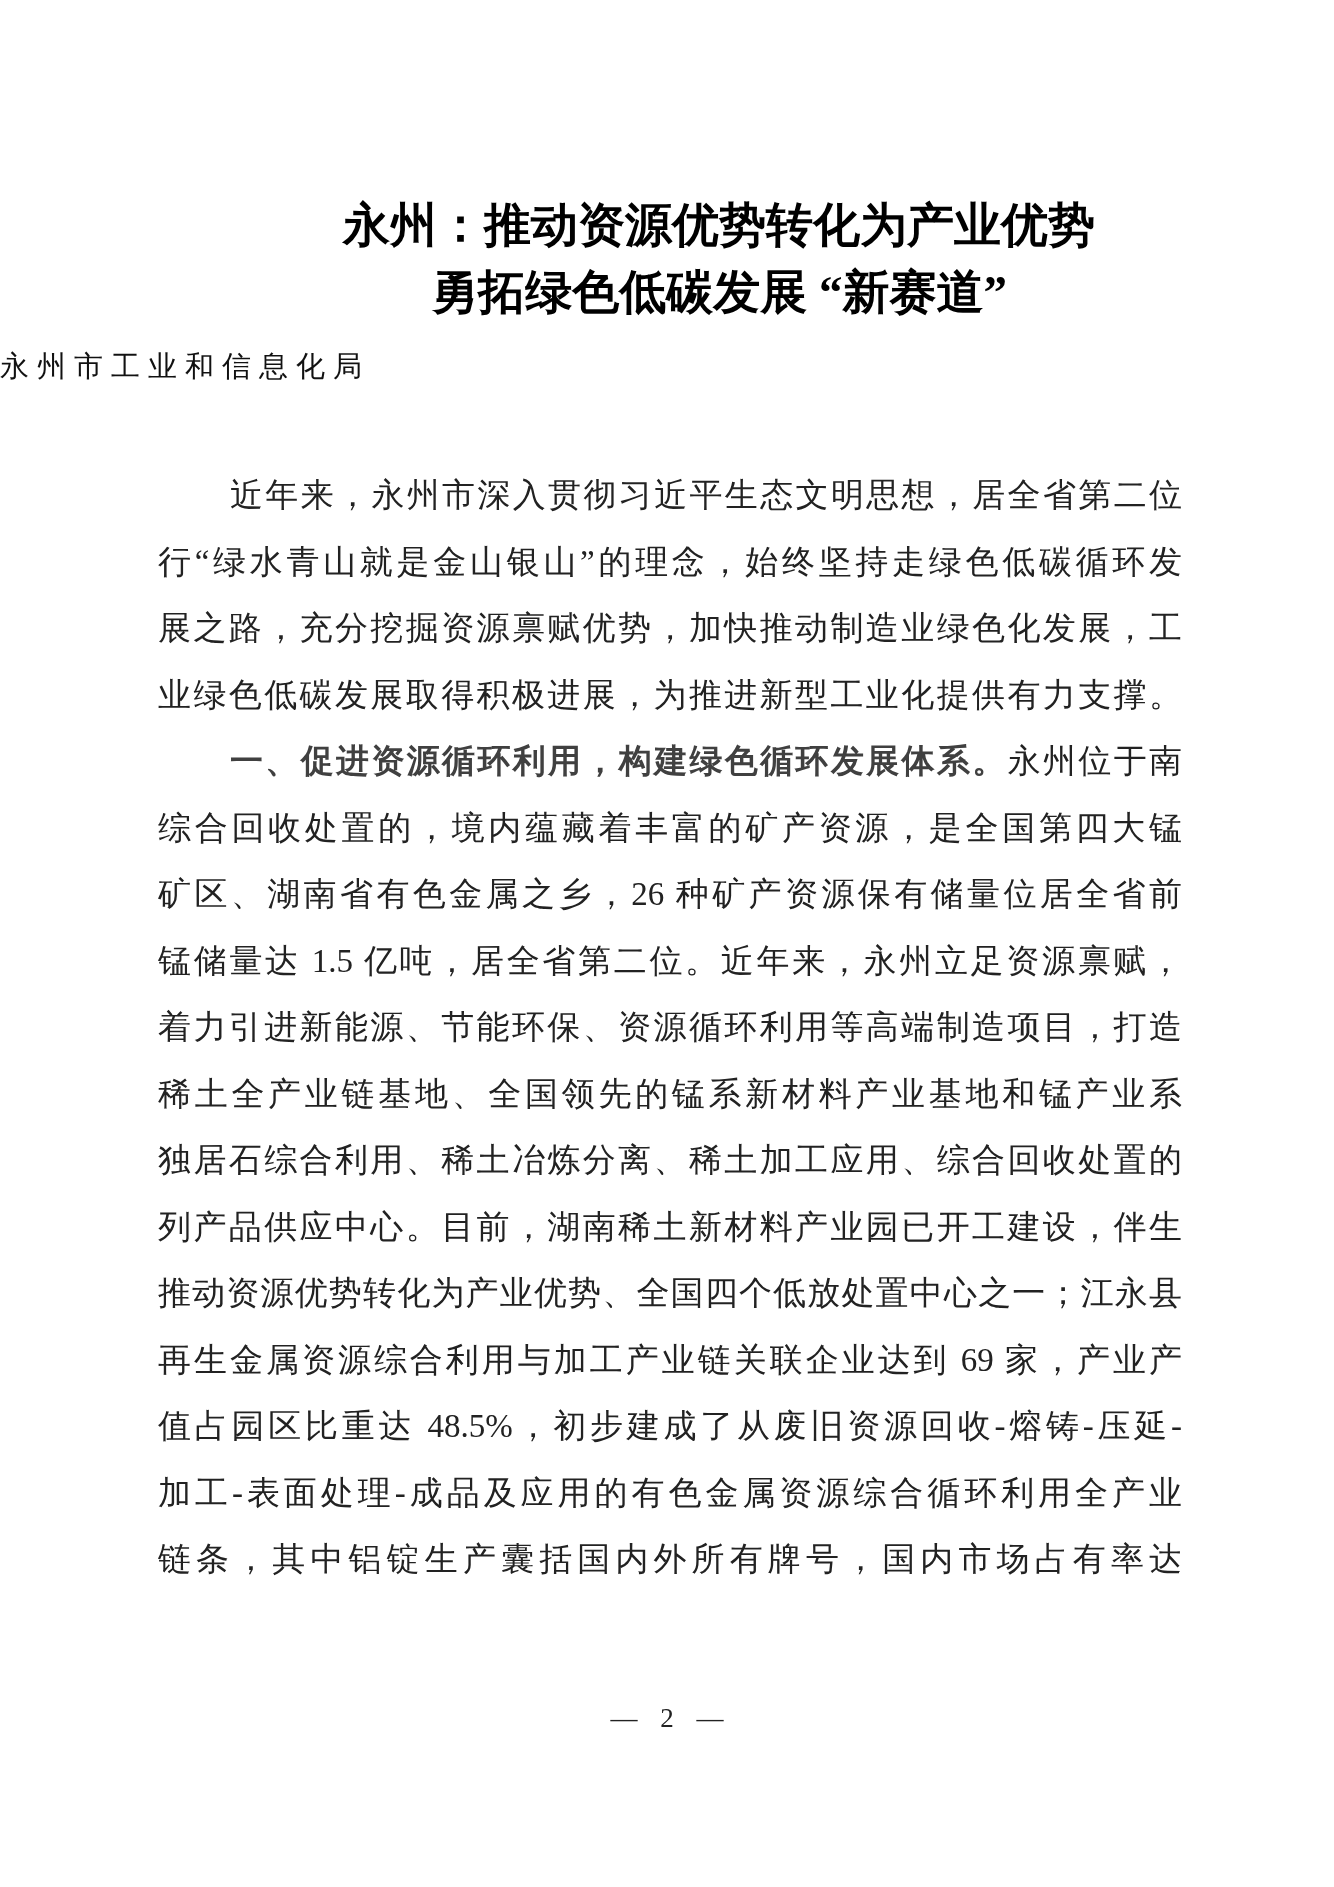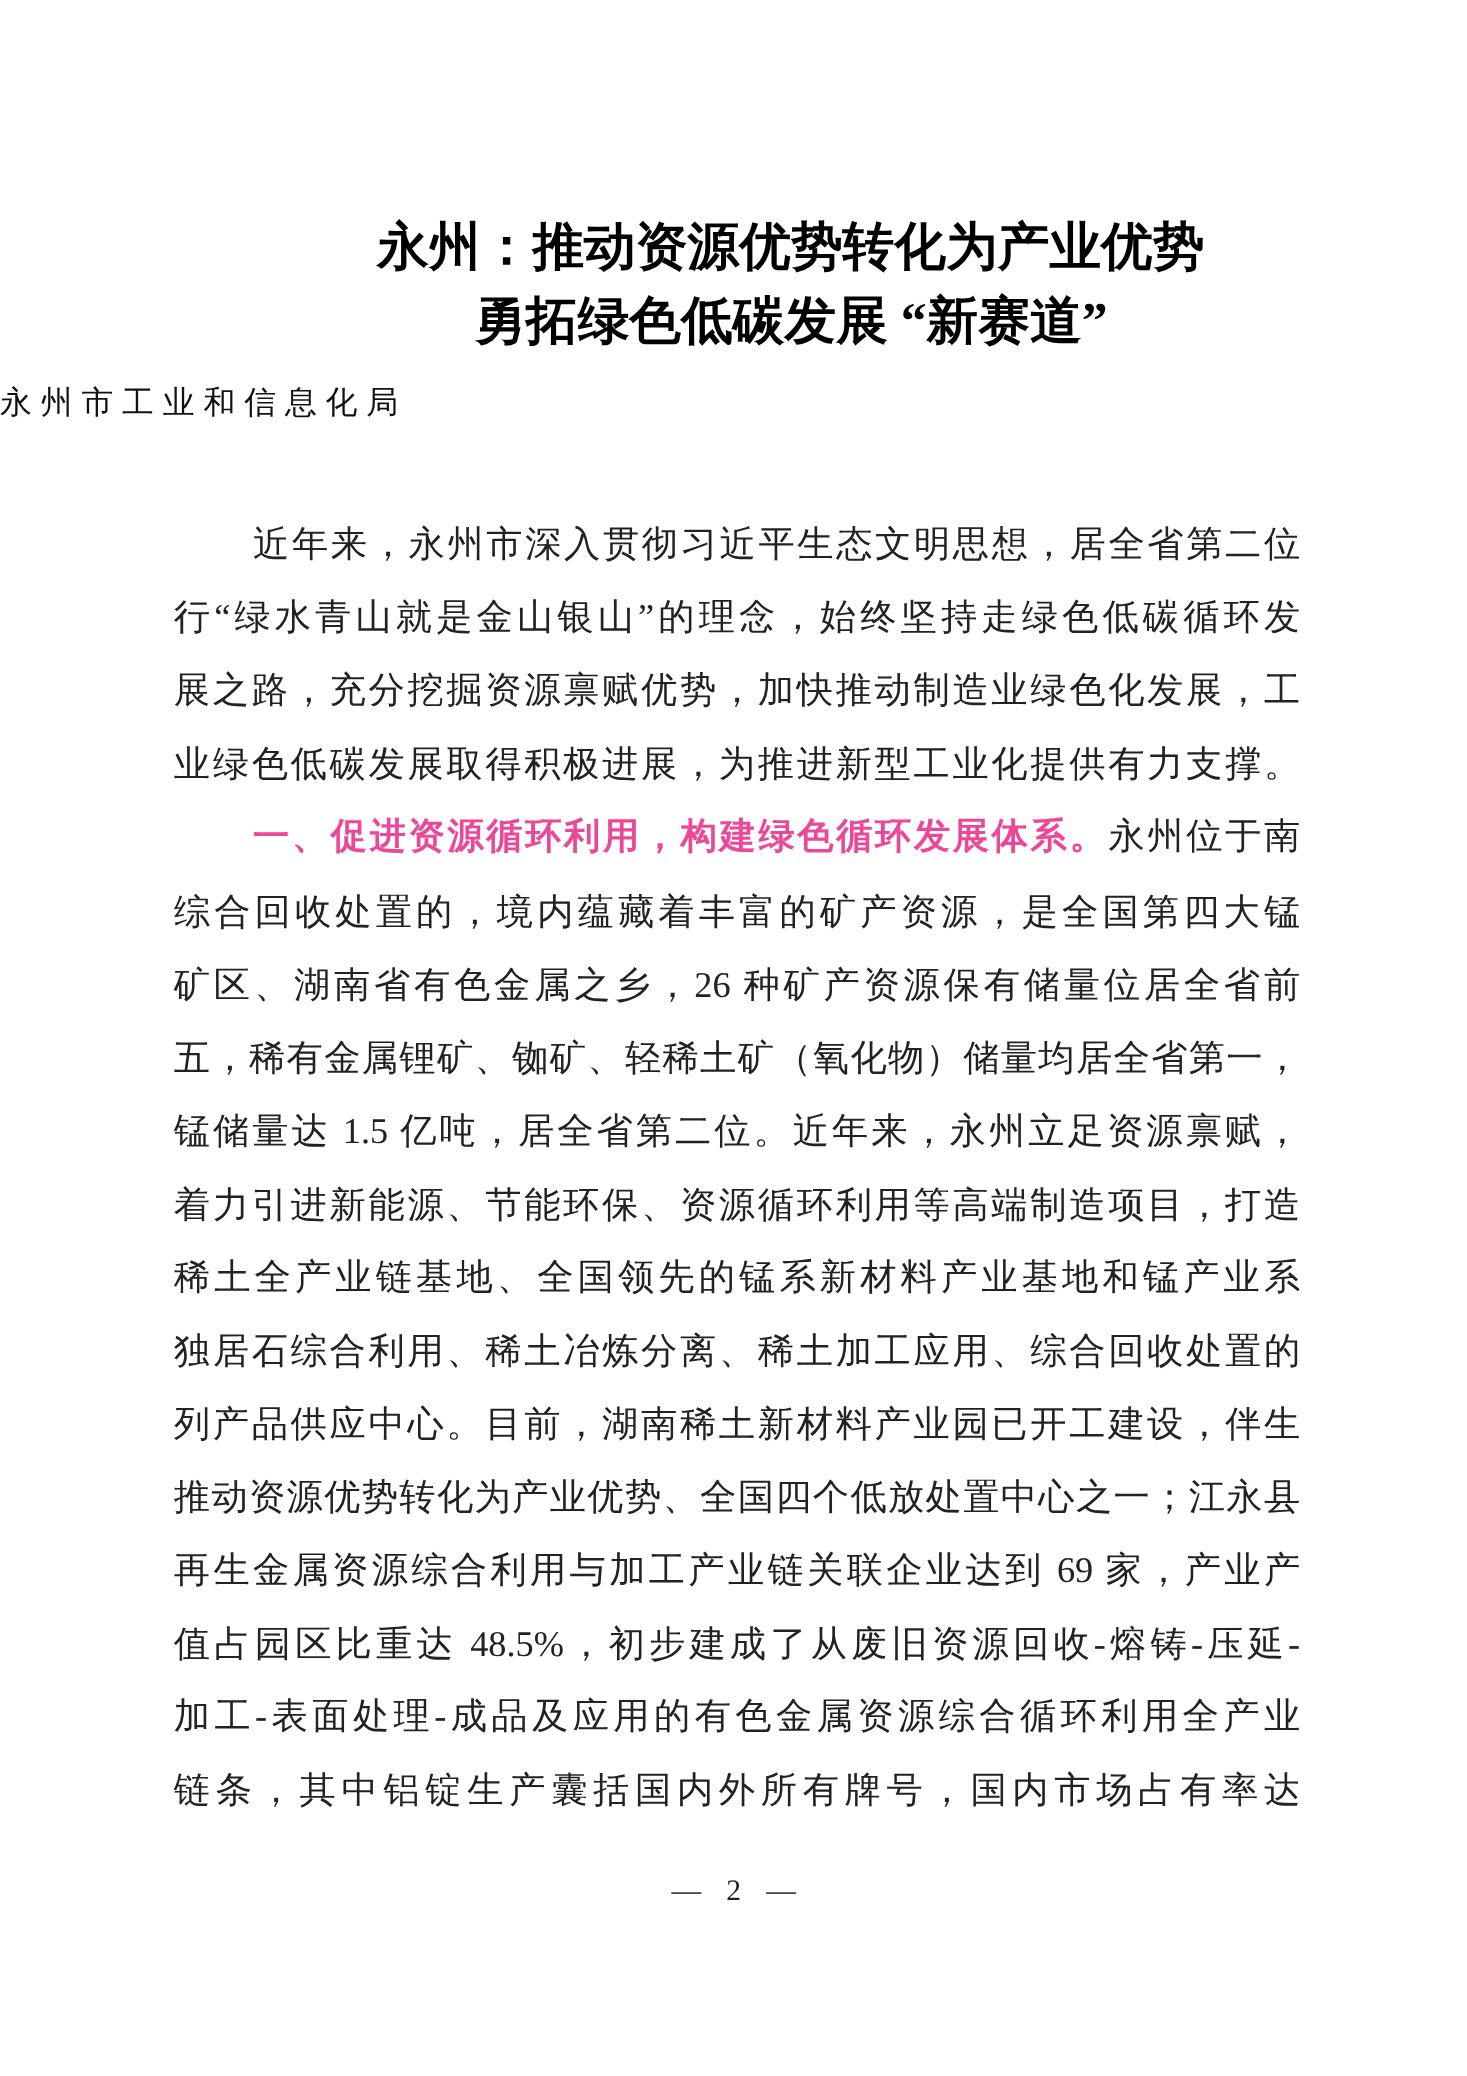--- a/index.html
+++ b/index.html
@@ -54,23 +54,23 @@
     font-size: 33px;
     line-height: 66.5px;
     text-align: justify;
     text-align-last: justify;
     color: #222222;
   }
   .indent {
     text-indent: 72px;
   }
   .bold-head {
-    font-family: Liberation Mono, monospace;
+    font-family: Liberation Sans, sans-serif;
     font-weight: bold;
-    color: #ec4899;
+    color: #404040;
   }
   .footer {
     position: absolute;
     top: 1698px;
     left: 0;
     width: 100%;
     text-align: center;
     font-size: 27px;
     line-height: 40px;
     word-spacing: 16px;
@@ -91,21 +91,20 @@
 
   <div class="body-block">
     <div class="bline indent">近年来，永州市深入贯彻习近平生态文明思想，居全省第二位</div>
     <div class="bline">行“绿水青山就是金山银山”的理念，始终坚持走绿色低碳循环发</div>
     <div class="bline">展之路，充分挖掘资源禀赋优势，加快推动制造业绿色化发展，工</div>
     <div class="bline">业绿色低碳发展取得积极进展，为推进新型工业化提供有力支撑。</div>
 
     <div class="bline indent"><span class="bold-head">一、促进资源循环利用，构建绿色循环发展体系。</span><span>永州位于南</span></div>
     <div class="bline">综合回收处置的，境内蕴藏着丰富的矿产资源，是全国第四大锰</div>
     <div class="bline">矿区、湖南省有色金属之乡，26 种矿产资源保有储量位居全省前</div>
-    <div class="bline">五，稀有金属锂矿、铷矿、轻稀土矿（氧化物）储量均居全省第一，</div>
     <div class="bline">锰储量达 1.5 亿吨，居全省第二位。近年来，永州立足资源禀赋，</div>
     <div class="bline">着力引进新能源、节能环保、资源循环利用等高端制造项目，打造</div>
     <div class="bline">稀土全产业链基地、全国领先的锰系新材料产业基地和锰产业系</div>
     <div class="bline">独居石综合利用、稀土冶炼分离、稀土加工应用、综合回收处置的</div>
     <div class="bline">列产品供应中心。目前，湖南稀土新材料产业园已开工建设，伴生</div>
     <div class="bline">推动资源优势转化为产业优势、全国四个低放处置中心之一；江永县</div>
     <div class="bline">再生金属资源综合利用与加工产业链关联企业达到 69 家，产业产</div>
     <div class="bline">值占园区比重达 48.5%，初步建成了从废旧资源回收-熔铸-压延-</div>
     <div class="bline">加工-表面处理-成品及应用的有色金属资源综合循环利用全产业</div>
     <div class="bline">链条，其中铝锭生产囊括国内外所有牌号，国内市场占有率达</div>

